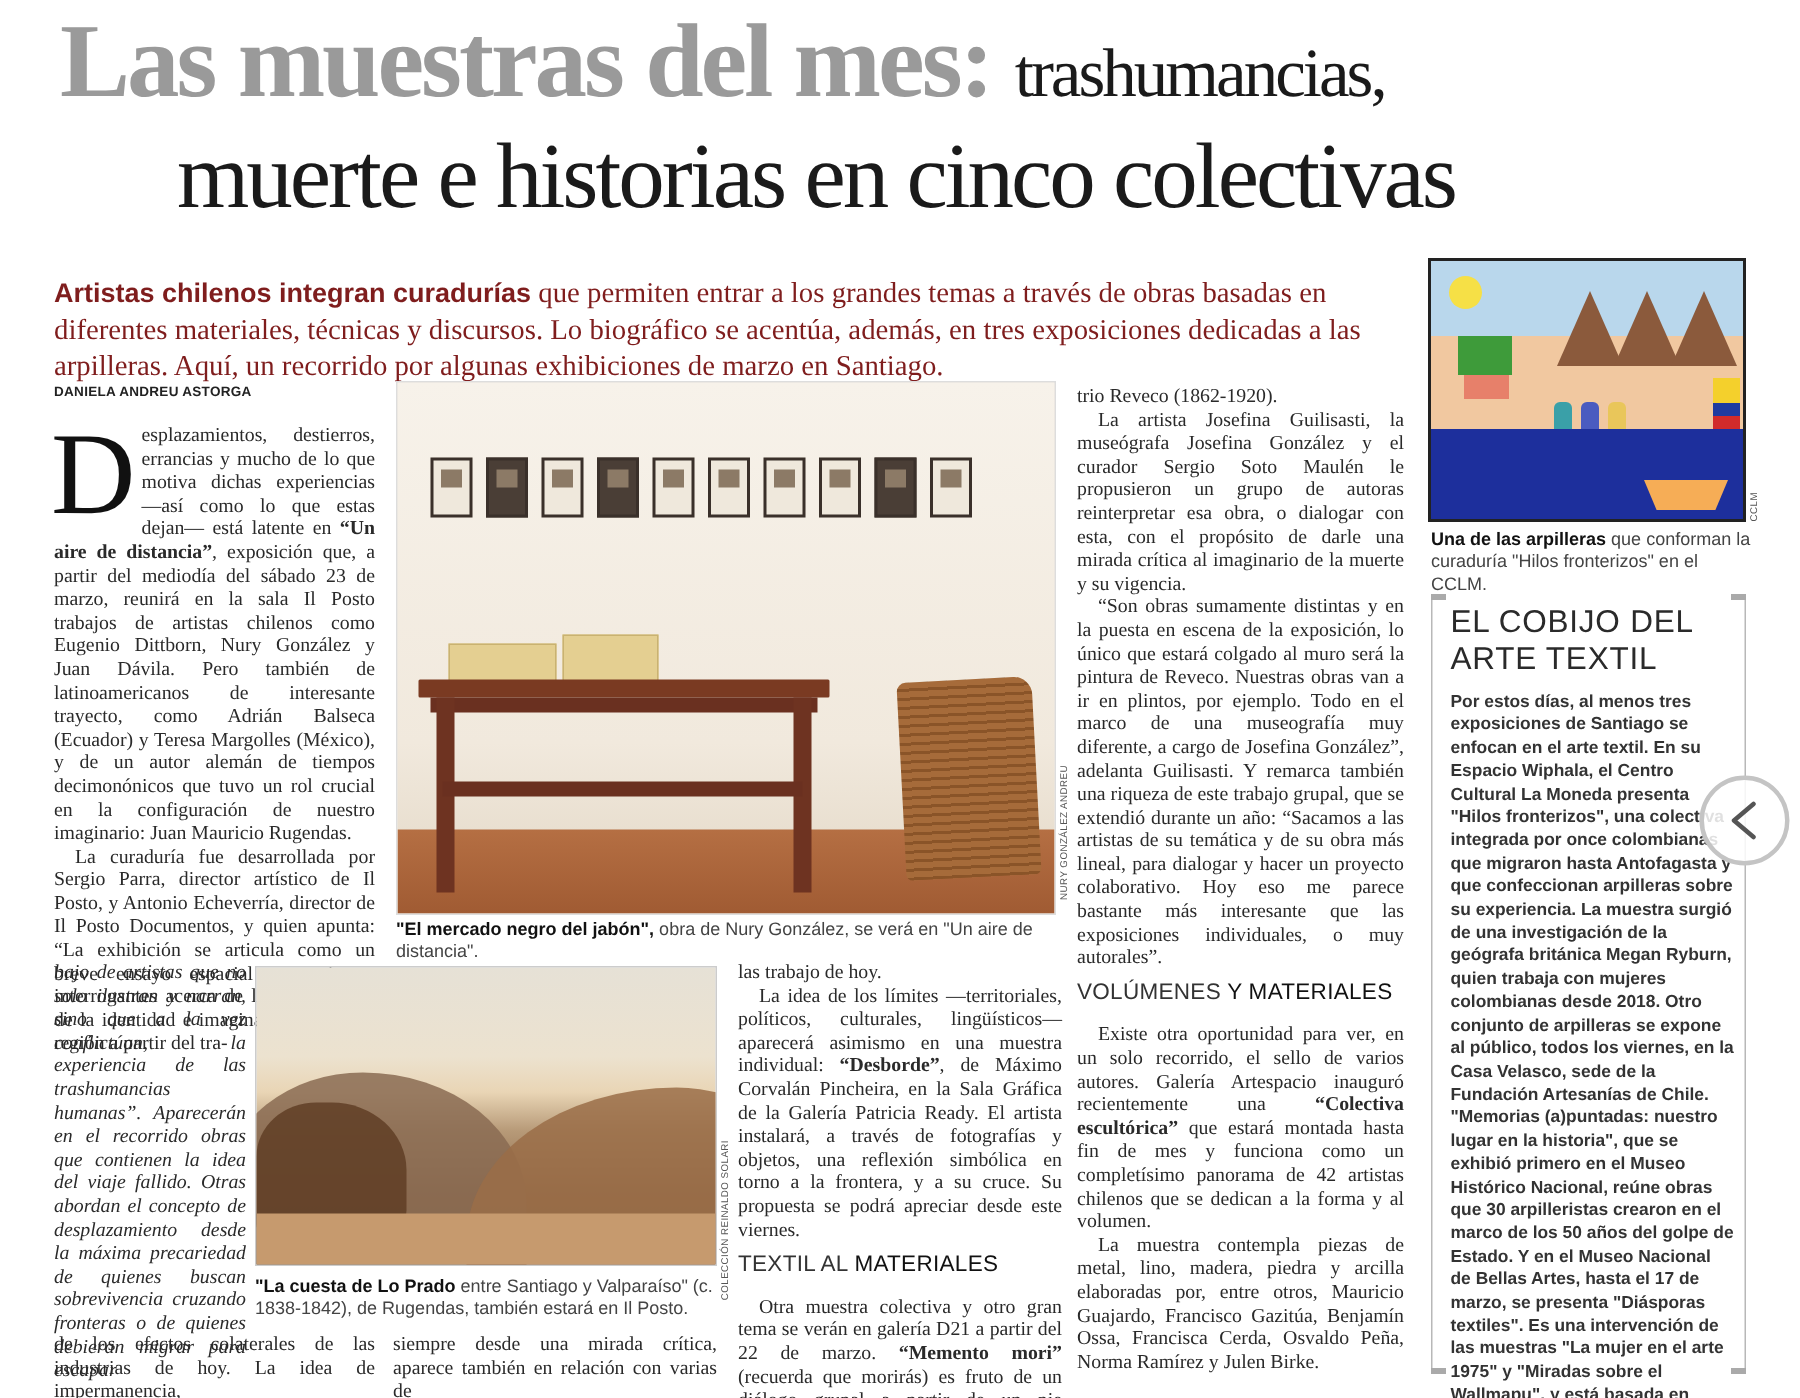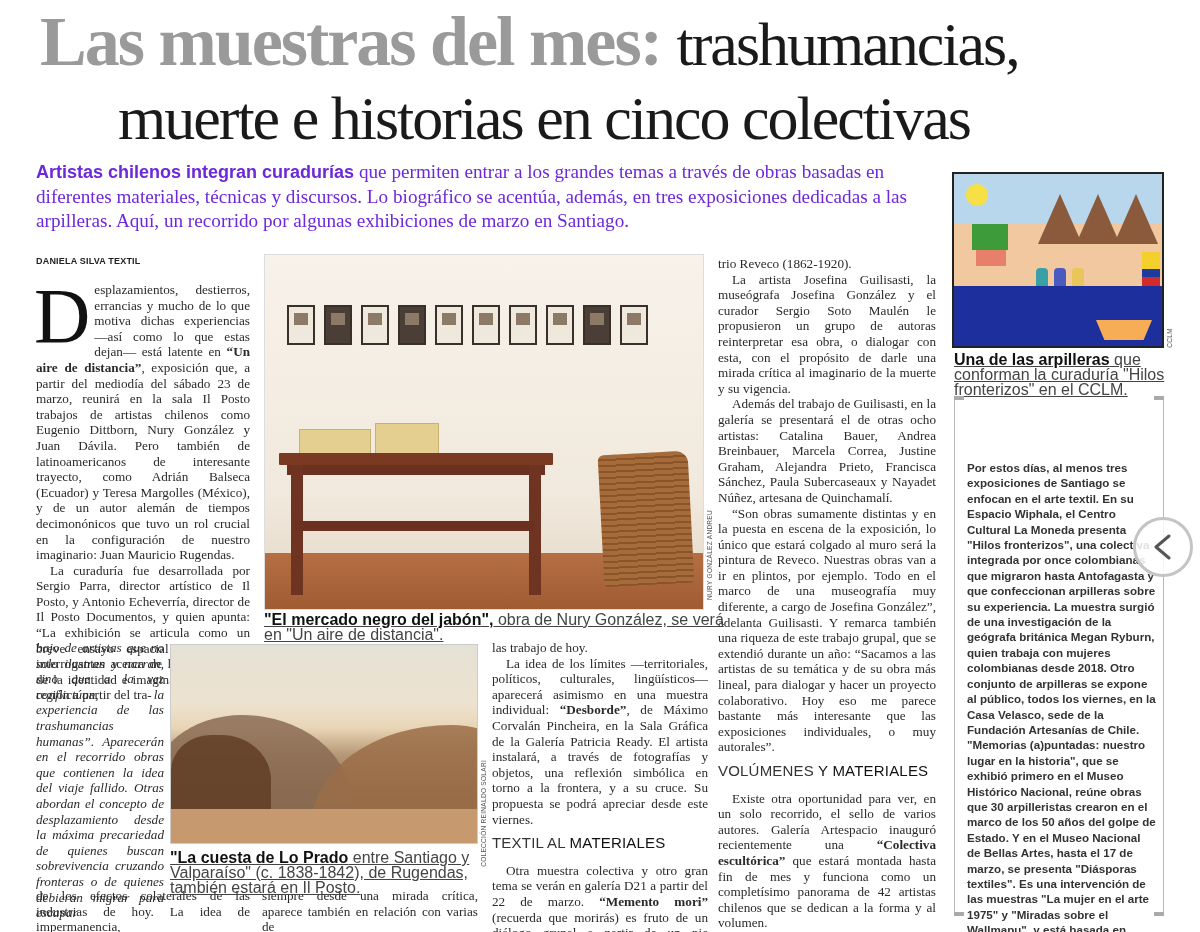--- a/index.html
+++ b/index.html
@@ -2,24 +2,24 @@
 <html><head>
 <meta charset="utf-8">
 <style>
   * { box-sizing: border-box; margin: 0; padding: 0; }
   html, body { width: 1200px; height: 932px; overflow: hidden; background: #ffffff; }
   body { position: relative; font-family: "Liberation Serif", "DejaVu Serif", serif; color: #222; }
 
   .headline { position: absolute; left: 0; top: 0; width: 1200px; text-align: center; font-family: "Liberation Serif", serif; letter-spacing: -2px; }
   .headline .l1 { position: absolute; left: 40px; top: 2px; white-space: nowrap; font-size: 70px; line-height: 80px; }
   .headline .l1 .grey { color: #9a9a9a; font-weight: bold; transform: scaleX(0.96); }
-  .headline .l1 .dark { color: #1a1a1a; font-size: 62px; }
+  .headline .l1 .dark { color: #1a1a1a; font-size: 46px; }
   .headline .l2 { position: absolute; left: 118px; top: 78px; white-space: nowrap; font-size: 62px; line-height: 80px; color: #1a1a1a; }
 
-  .lede { position: absolute; left: 36px; top: 160px; width: 900px; font-size: 19.2px; line-height: 24.5px; color: #6d28d9; }
+  .lede { position: absolute; left: 36px; top: 183px; width: 900px; font-size: 19.2px; line-height: 24.5px; color: #7f1d1d; }
   .lede b { font-family: "Liberation Sans", sans-serif; font-weight: bold; font-size: 18px; }
 
   .byline { position: absolute; left: 36px; top: 256px; font-family: "Liberation Sans", sans-serif; font-size: 9px; font-weight: bold; letter-spacing: 0.2px; color: #222; }
 
   .col { position: absolute; font-size: 13.2px; line-height: 15.6px; text-align: justify; color: #2a2a2a; hyphens: auto; }
   .col p { text-indent: 14px; }
   .col p.noind { text-indent: 0; }
   .col b { font-weight: bold; }
 
   .col1 { left: 36px; top: 282px; width: 214px; }
@@ -27,21 +27,21 @@
   .col1-bottom { left: 36px; top: 888px; width: 214px; }
   .col2-bottom { left: 262px; top: 888px; width: 216px; }
   .col3 { left: 492px; top: 640px; width: 216px; }
   .col4 { left: 718px; top: 256px; width: 218px; }
 
   .dropcap { float: left; font-size: 78px; line-height: 60px; margin: 4px 4px 0 -2px; color: #111; font-family: "Liberation Serif", serif; }
 
   .subhead { font-family: "Liberation Sans", sans-serif; font-size: 15px; color: #333; margin: 8px 0 12px 0; text-indent: 0 !important; text-align: left; letter-spacing: 0.2px; }
   .subhead b { font-weight: normal; color: #111; }
 
-  .caption { position: absolute; font-family: "Liberation Sans", sans-serif; font-size: 16px; line-height: 15px; color: #444; text-decoration: underline; }
+  .caption { position: absolute; font-family: "Liberation Sans", sans-serif; font-size: 12px; line-height: 15px; color: #444; }
   .caption b { color: #111; font-weight: bold; }
 
   .credit { position: absolute; font-family: "Liberation Sans", sans-serif; font-size: 6.5px; color: #555; writing-mode: vertical-rl; transform: rotate(180deg); letter-spacing: 0.3px; }
 
   
   .photo-gallery { position: absolute; left: 264px; top: 254px; width: 440px; height: 356px; background: #f3ece2; border: 1px solid #ddd; overflow: hidden; }
   .photo-gallery .wall { position: absolute; left: 0; top: 0; right: 0; height: 300px; background: linear-gradient(180deg, #f7f2ea 0%, #f1e9dd 80%, #e9dfd0 100%); }
   .photo-gallery .floor { position: absolute; left: 0; right: 0; bottom: 0; height: 56px; background: linear-gradient(180deg, #b56f43 0%, #a05b33 100%); }
   .photo-gallery .frames { position: absolute; left: 22px; top: 50px; display: flex; gap: 9px; }
   .photo-gallery .frame { width: 28px; height: 40px; border: 2px solid #3a302a; background: #efe8dc; position: relative; }
@@ -91,21 +91,21 @@
     <span class="grey">Las muestras del mes:</span>
     <span class="dark">trashumancias,</span>
   </div>
   <div class="l2">muerte e historias en cinco colectivas</div>
 </div>
 
 <div class="lede">
   <b>Artistas chilenos integran curadurías</b><span> que permiten entrar a los grandes temas a través de obras basadas en diferentes materiales, técnicas y discursos. Lo biográfico se acentúa, además, en tres exposiciones dedicadas a las arpilleras. Aquí, un recorrido por algunas exhibiciones de marzo en Santiago.</span>
 </div>
 
-<div class="byline">DANIELA SILVA TEXTIL</div>
+<div class="byline">DANIELA ANDREU ASTORGA</div>
 
 <div class="col col1">
   <p class="noind">
     <span class="dropcap">D</span><span>esplazamientos, destierros, errancias y mucho de lo que motiva dichas experiencias —así como lo que estas dejan— está latente en </span><b>“Un aire de distancia”</b><span>, exposición que, a partir del mediodía del sábado 23 de marzo, reunirá en la sala Il Posto trabajos de artistas chilenos como Eugenio Dittborn, Nury González y Juan Dávila. Pero también de latinoamericanos de interesante trayecto, como Adrián Balseca (Ecuador) y Teresa Margolles (México), y de un autor alemán de tiempos decimonónicos que tuvo un rol crucial en la configuración de nuestro imaginario: Juan Mauricio Rugendas.</span>
   </p>
   <p>La curaduría fue desarrollada por Sergio Parra, director artístico de Il Posto, y Antonio Echeverría, director de Il Posto Documentos, y quien apunta: “La exhibición se articula como un breve ensayo espacial que plantea interrogantes acerca de la construcción de la identidad e imaginario de nuestra región a partir del tra-</p>
 </div>
 <div class="col col1-narrow">
   <p class="noind">bajo de artistas que no solo ilustran y narran, sino que a la vez conflictúan, la experiencia de las trashumancias humanas”. Aparecerán en el recorrido obras que contienen la idea del viaje fallido. Otras abordan el concepto de desplazamiento desde la máxima precariedad de quienes buscan sobrevivencia cruzando fronteras o de quienes debieran migrar para escapar</p>
 </div>
@@ -125,21 +125,20 @@
     <span>TEXTIL AL </span><b>MATERIALES</b>
   </div>
   <p>
     <span>Otra muestra colectiva y otro gran tema se verán en galería D21 a partir del 22 de marzo. </span><b>“Memento mori”</b><span> (recuerda que morirás) es fruto de un diálogo grupal a partir de un pie forzado: una naturaleza muerta del chileno Deme-</span>
   </p>
 </div>
 
 <div class="col col4">
   <p class="noind">trio Reveco (1862-1920).</p>
   <p>La artista Josefina Guilisasti, la museógrafa Josefina González y el curador Sergio Soto Maulén le propusieron un grupo de autoras reinterpretar esa obra, o dialogar con esta, con el propósito de darle una mirada crítica al imaginario de la muerte y su vigencia.</p>
-  <p>Además del trabajo de Guilisasti, en la galería se presentará el de otras ocho artistas: Catalina Bauer, Andrea Breinbauer, Marcela Correa, Justine Graham, Alejandra Prieto, Francisca Sánchez, Paula Subercaseaux y Nayadet Núñez, artesana de Quinchamalí.</p>
   <p>“Son obras sumamente distintas y en la puesta en escena de la exposición, lo único que estará colgado al muro será la pintura de Reveco. Nuestras obras van a ir en plintos, por ejemplo. Todo en el marco de una museografía muy diferente, a cargo de Josefina González”, adelanta Guilisasti. Y remarca también una riqueza de este trabajo grupal, que se extendió durante un año: “Sacamos a las artistas de su temática y de su obra más lineal, para dialogar y hacer un proyecto colaborativo. Hoy eso me parece bastante más interesante que las exposiciones individuales, o muy autorales”.</p>
   <div class="subhead">
     <span>VOLÚMENES </span><b>Y MATERIALES</b>
   </div>
   <p>
     <span>Existe otra oportunidad para ver, en un solo recorrido, el sello de varios autores. Galería Artespacio inauguró recientemente una </span><b>“Colectiva escultórica”</b><span> que estará montada hasta fin de mes y funciona como un completísimo panorama de 42 artistas chilenos que se dedican a la forma y al volumen.</span>
   </p>
   <p>La muestra contempla piezas de metal, lino, madera, piedra y arcilla elaboradas por, entre otros, Mauricio Guajardo, Francisco Gazitúa, Benjamín Ossa, Francisca Cerda, Osvaldo Peña, Norma Ramírez y Julen Birke.</p>
 </div>
 
@@ -201,20 +200,21 @@
 <div class="credit" style="left:1166px; top:328px;">CCLM</div>
 <div class="caption" style="left:954px; top:352px; width:214px;">
   <b>Una de las arpilleras</b><span> que conforman la curaduría "Hilos fronterizos" en el CCLM.</span>
 </div>
 
 <div class="sidebar">
   <div class="tick" style="left:-1px; top:0;"></div>
   <div class="tick" style="right:-1px; top:0;"></div>
   <div class="tick" style="left:-1px; bottom:0;"></div>
   <div class="tick" style="right:-1px; bottom:0;"></div>
+  <div class="sidebar-title">EL COBIJO DEL ARTE TEXTIL</div>
   <div class="sidebar-body">Por estos días, al menos tres exposiciones de Santiago se enfocan en el arte textil. En su Espacio Wiphala, el Centro Cultural La Moneda presenta "Hilos fronterizos", una colectiva integrada por once colombianas que migraron hasta Antofagasta y que confeccionan arpilleras sobre su experiencia. La muestra surgió de una investigación de la geógrafa británica Megan Ryburn, quien trabaja con mujeres colombianas desde 2018. Otro conjunto de arpilleras se expone al público, todos los viernes, en la Casa Velasco, sede de la Fundación Artesanías de Chile. "Memorias (a)puntadas: nuestro lugar en la historia", que se exhibió primero en el Museo Histórico Nacional, reúne obras que 30 arpilleristas crearon en el marco de los 50 años del golpe de Estado. Y en el Museo Nacional de Bellas Artes, hasta el 17 de marzo, se presenta "Diásporas textiles". Es una intervención de las muestras "La mujer en el arte 1975" y "Miradas sobre el Wallmapu", y está basada en piezas de la colección Conflict Textiles, mostradas hace poco en "Arpilleras poéticas".</div>
 </div>
 
 <div class="nav-prev">
   <svg viewBox="0 0 22 26">
     <polyline points="17,2 4,13 17,24" fill="none" stroke="#555" stroke-width="3" stroke-linecap="round" stroke-linejoin="round"></polyline>
   </svg>
 </div>
 
 </body></html>

